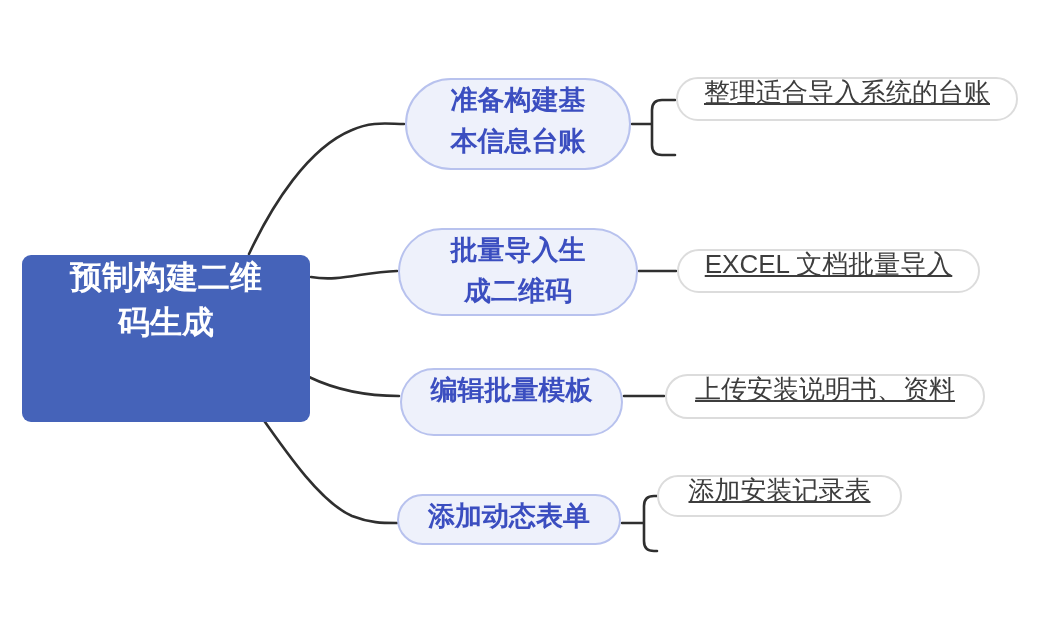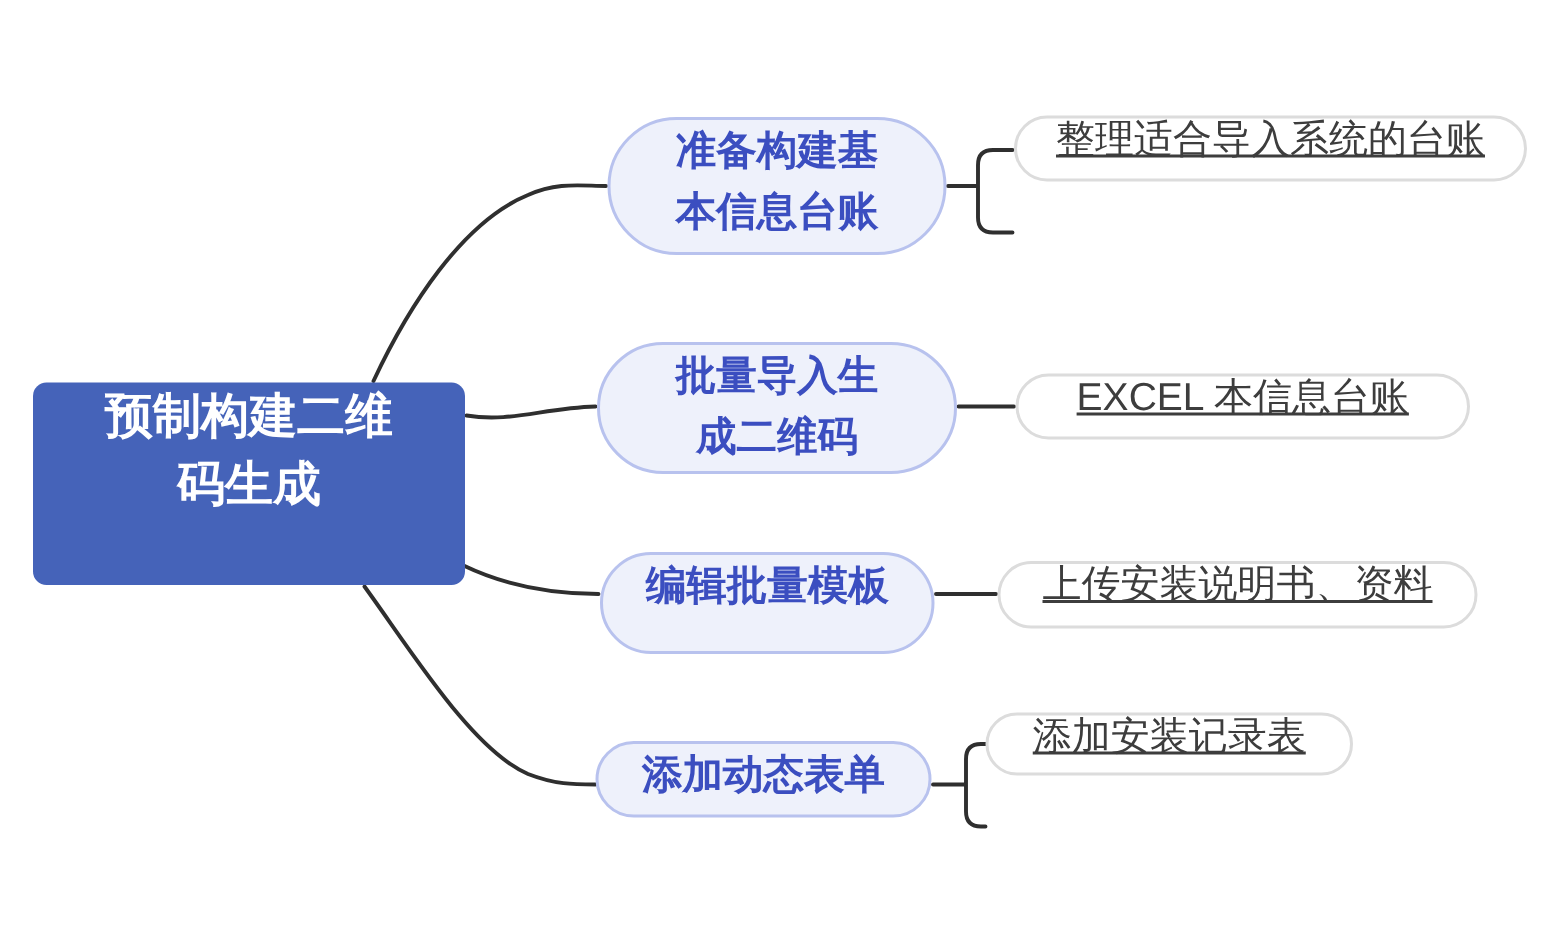--- a/index.html
+++ b/index.html
@@ -36,21 +36,21 @@
     <path d="M249,254 C272,205 308,148 352,130 C372,121 388,124 404,124"></path>
     <path d="M311,277 C340,282 362,272 397,271"></path>
     <path d="M309,377 C334,389 362,396 399,396"></path>
     <path d="M243,391 C275,435 315,500 352,516 C370,523 382,523 397,523"></path>
     <path d="M632,124 L652,124 M652,124 V110 Q652,100 662,100 H675 M652,124 V145 Q652,155 662,155 H675"></path>
     <path d="M639,271 L676,271"></path>
     <path d="M624,396 L664,396"></path>
     <path d="M622,523 L644,523 M644,523 V506 Q644,496 654,496 H657 M644,523 V541 Q644,551 654,551 H657"></path>
   </svg>
 
-  <div class="node root" style="left:22px;top:255px;width:288px;height:135px;font-family:Liberation Serif, serif;">
+  <div class="node root" style="left:22px;top:255px;width:288px;height:167px;font-family:Liberation Serif, serif;">
     <span>预制构建二维
 码生成</span>
   </div>
 
   <div class="node branch" style="left:405px;top:78px;width:226px;height:92px;">
     <span>准备构建基
 本信息台账</span>
   </div>
 
   <div class="node branch" style="left:398px;top:228px;width:240px;height:88px;">
@@ -65,21 +65,21 @@
   <div class="node branch" style="left:397px;top:494px;width:224px;height:51px;">
     <span>添加动态表单</span>
   </div>
 
   <div class="node leaf" style="left:676px;top:77px;width:342px;height:44px;">
     <span>整理适合导入系统的台账</span>
   </div>
 
 
   <div class="node leaf" style="left:677px;top:249px;width:303px;height:44px;">
-    <span>EXCEL 本信息台账</span>
+    <span>EXCEL 文档批量导入</span>
   </div>
 
   <div class="node leaf" style="left:657px;top:475px;width:245px;height:42px;">
     <span>添加安装记录表</span>
   </div>
 
   <div class="node leaf" style="left:665px;top:374px;width:320px;height:45px;">
     <span>上传安装说明书、资料</span>
   </div>
 

